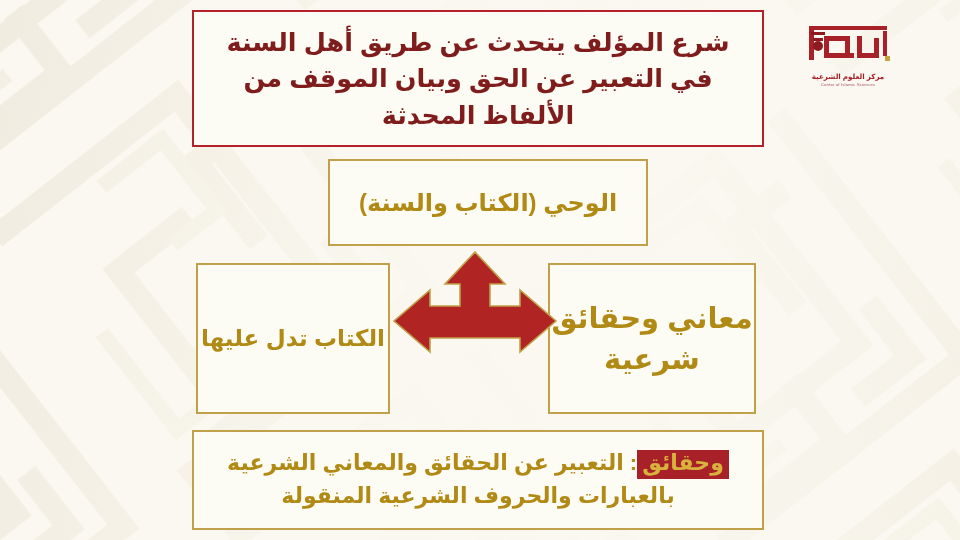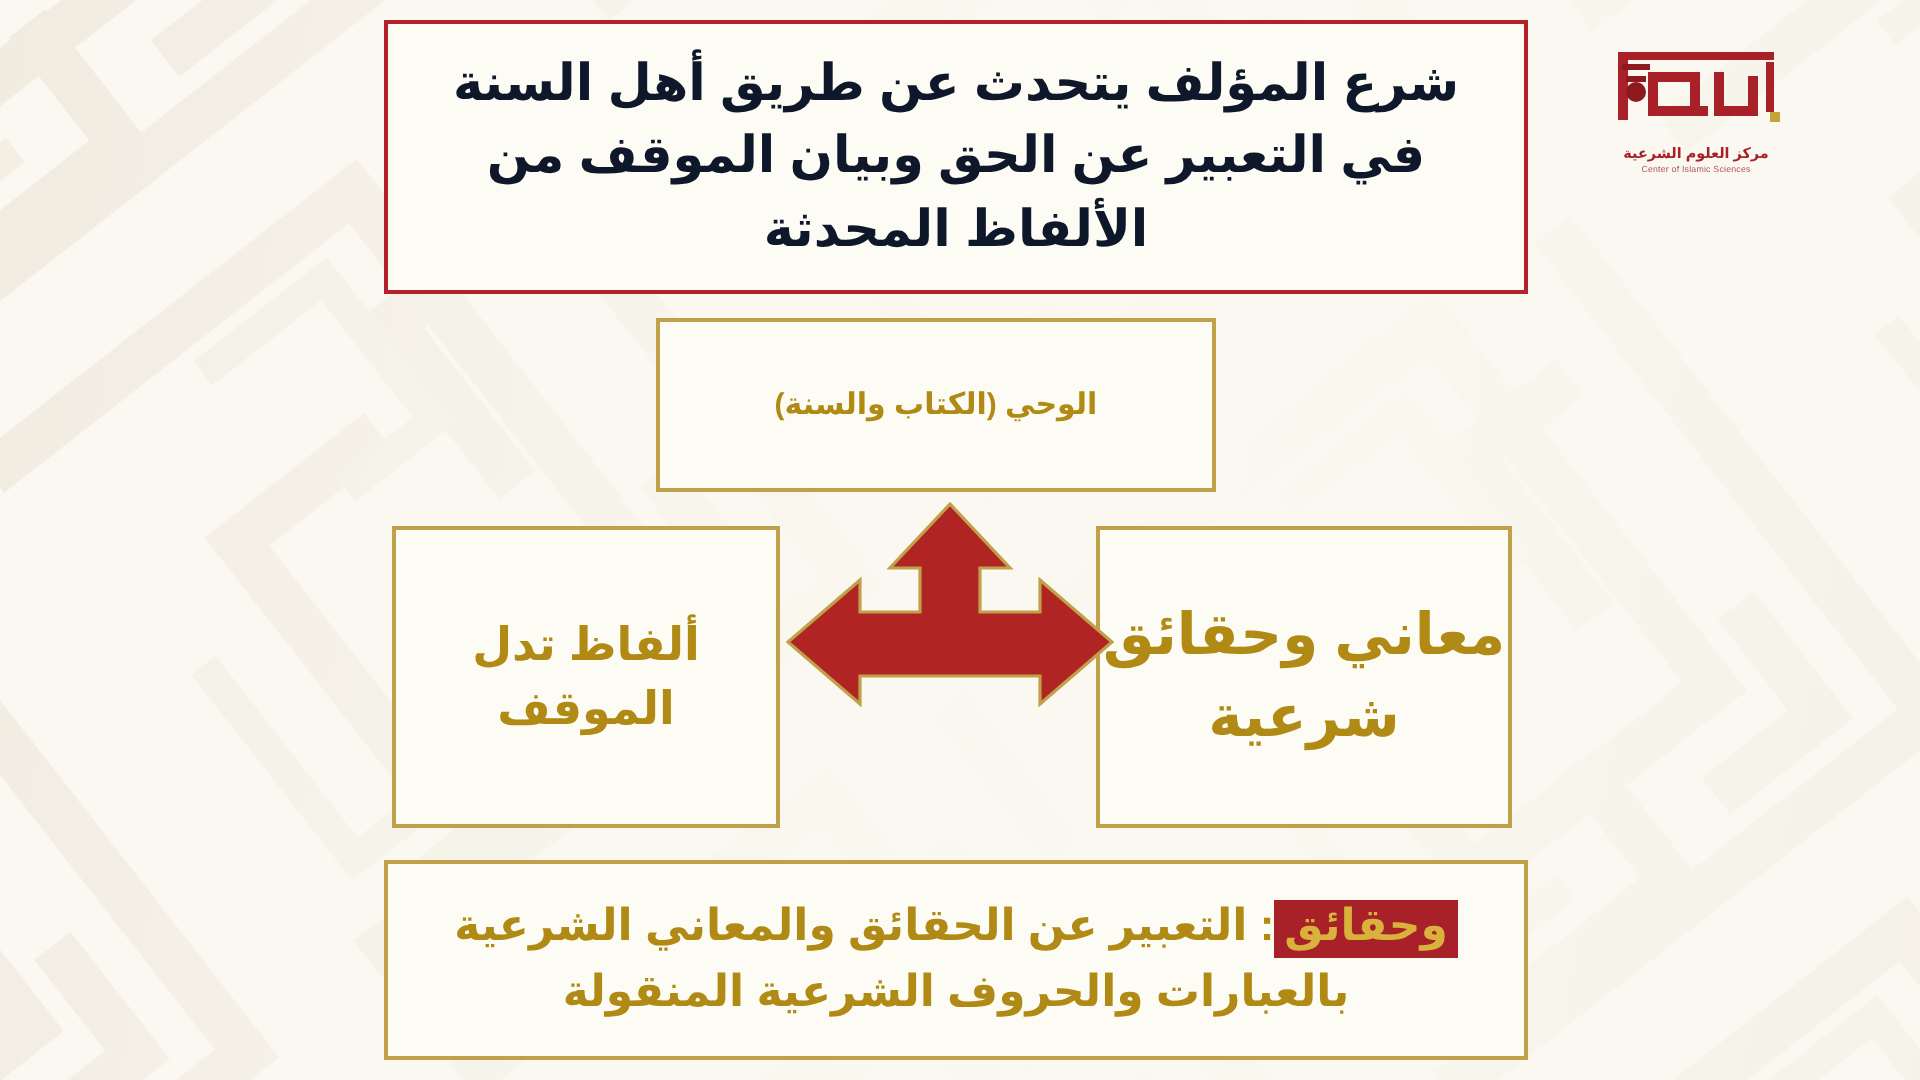--- a/index.html
+++ b/index.html
@@ -54,38 +54,38 @@
     align-items: center;
     justify-content: center;
     text-align: center;
   }
   .box-title {
     left: 192px;
     top: 10px;
     width: 572px;
     height: 137px;
     border: 2px solid #b5212b;
-    color: #0f172a;
+    color: #7f1d1d;
     font-size: 25.5px;
     font-weight: bold;
     line-height: 1.42;
     letter-spacing: 0px;
     padding: 4px 14px;
   }
   .box-gold {
     border: 2px solid #c0a14a;
     color: #b08a14;
     font-weight: bold;
   }
   .box-wahy {
     left: 328px;
     top: 159px;
-    width: 280px;
+    width: 320px;
     height: 87px;
-    font-size: 15px;
+    font-size: 24px;
     line-height: 1.3;
   }
   .box-left {
     left: 196px;
     top: 263px;
     width: 194px;
     height: 151px;
     font-size: 23px;
     line-height: 1.35;
   }
@@ -216,21 +216,21 @@
     </div>
     <div class="logo-sub">مركز العلوم الشرعية</div>
     <div class="logo-sub-latin">Center of Islamic Sciences</div>
   </div>
 
   <div class="box box-gold box-wahy">
     <span>الوحي (الكتاب والسنة)</span>
   </div>
 
   <div class="box box-gold box-left">
-    <span>ألفاظ تدل  الموقف</span>
+    <span>الكتاب تدل  عليها</span>
   </div>
 
   <div class="box box-gold box-right">
     <span>معاني وحقائق شرعية</span>
   </div>
 
   <svg class="arrow" viewBox="0 0 166 114">
     <path d="M83 2
              L113 34 L98 34 L98 56 L128 56 L128 40 L164 71 L128 102 L128 88
              L38 88 L38 102 L2 71 L38 40 L38 56 L68 56 L68 34 L53 34 Z" fill="#b02424" stroke="#c0a14a" stroke-width="1.6" stroke-linejoin="miter"></path>

